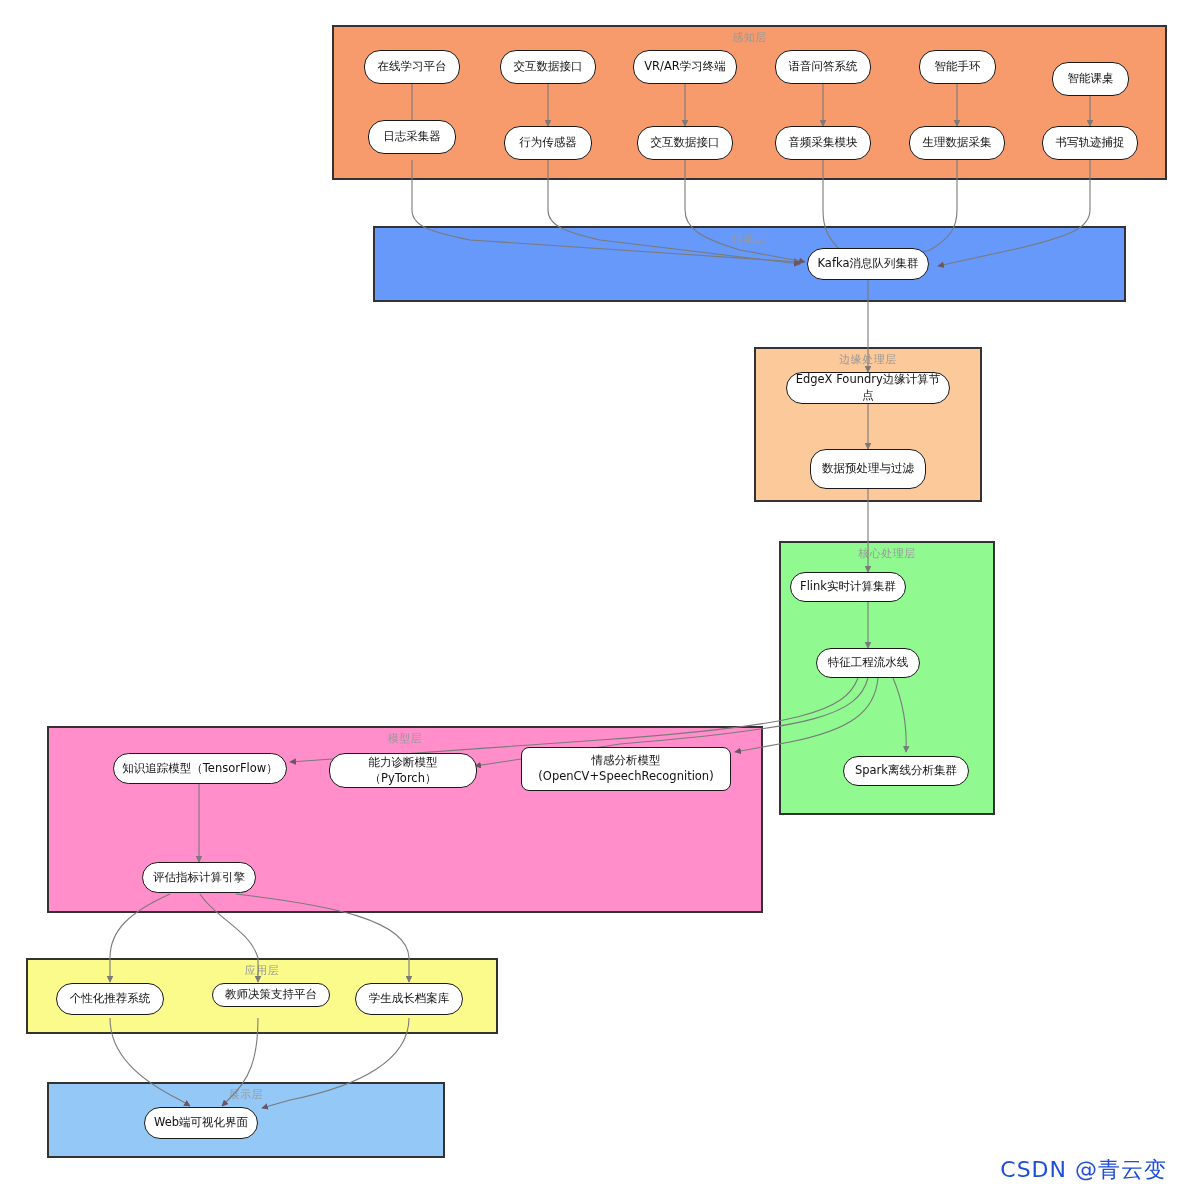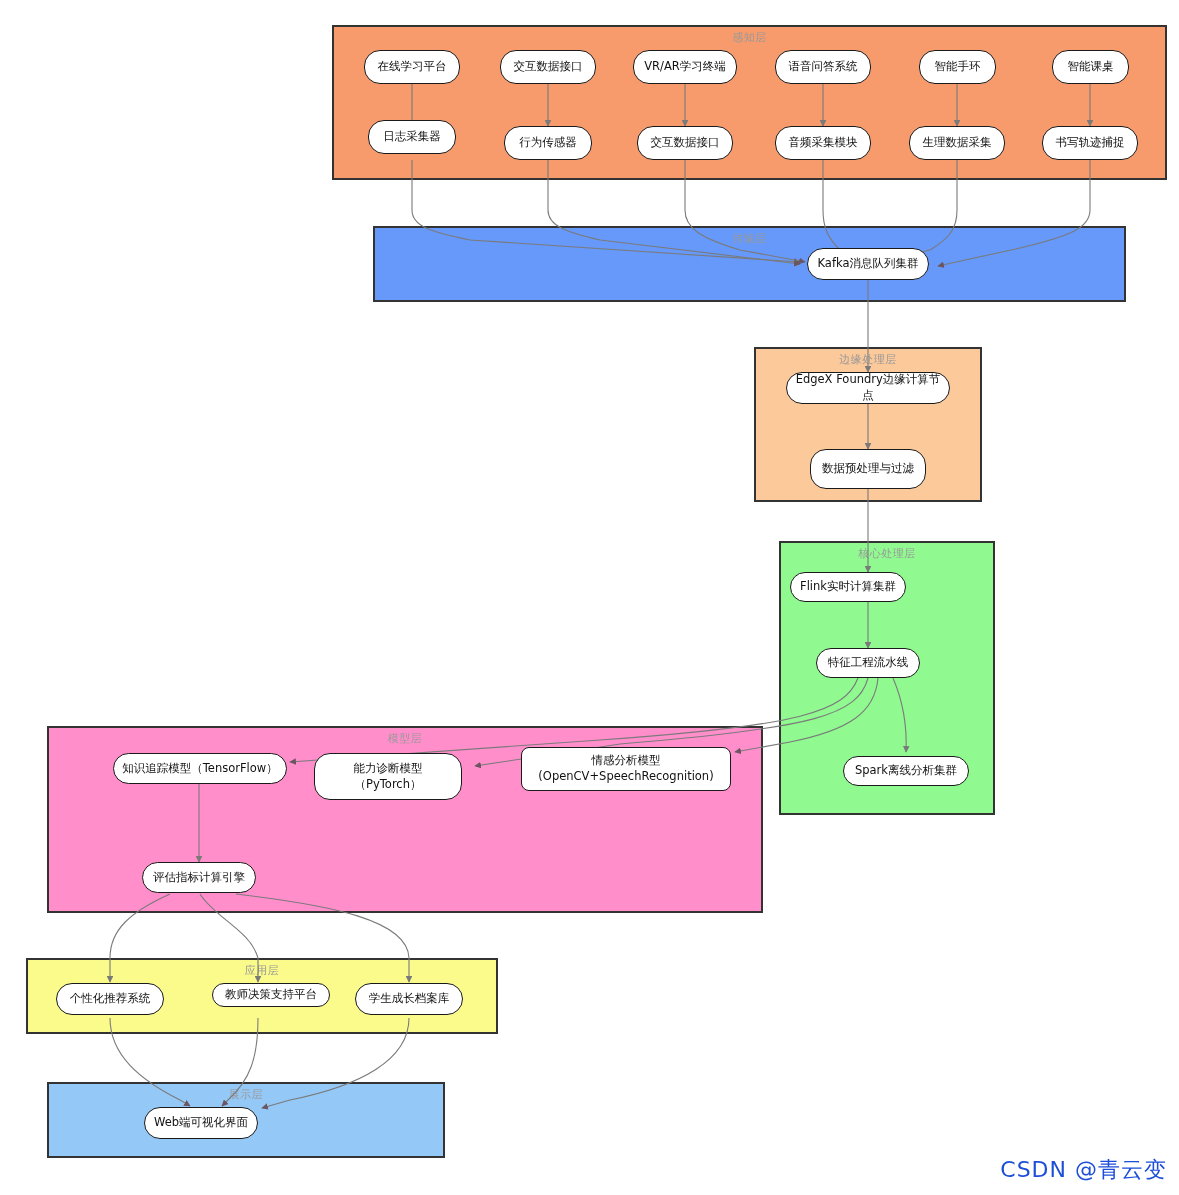--- a/index.html
+++ b/index.html
@@ -146,21 +146,21 @@
   </div>
   <div class="node" style="left:633px;top:50px;width:104px;height:34px;">
     <span>VR/AR学习终端</span>
   </div>
   <div class="node" style="left:775px;top:50px;width:96px;height:34px;">
     <span>语音问答系统</span>
   </div>
   <div class="node" style="left:919px;top:50px;width:77px;height:34px;">
     <span>智能手环</span>
   </div>
-  <div class="node" style="left:1052px;top:50px;width:77px;height:34px;">
+  <div class="node" style="left:1052px;top:62px;width:77px;height:34px;">
     <span>智能课桌</span>
   </div>
 
   <div class="node" style="left:368px;top:120px;width:88px;height:34px;">
     <span>日志采集器</span>
   </div>
   <div class="node" style="left:504px;top:126px;width:88px;height:34px;">
     <span>行为传感器</span>
   </div>
   <div class="node" style="left:637px;top:126px;width:96px;height:34px;">
@@ -193,21 +193,21 @@
   <div class="node" style="left:816px;top:648px;width:104px;height:30px;">
     <span>特征工程流水线</span>
   </div>
   <div class="node" style="left:843px;top:756px;width:126px;height:30px;">
     <span>Spark离线分析集群</span>
   </div>
 
   <div class="node" style="left:113px;top:753px;width:174px;height:31px;">
     <span>知识追踪模型（TensorFlow）</span>
   </div>
-  <div class="node" style="left:314px;top:753px;width:148px;height:47px;">
+  <div class="node" style="left:329px;top:753px;width:148px;height:35px;">
     <span>能力诊断模型（PyTorch）</span>
   </div>
   <div class="node two-line" style="left:521px;top:747px;width:210px;height:44px;flex-direction:column;">
     <span class="l1">情感分析模型</span>
     <span class="l2">(OpenCV+SpeechRecognition)</span>
   </div>
   <div class="node" style="left:142px;top:862px;width:114px;height:31px;">
     <span>评估指标计算引擎</span>
   </div>
 

